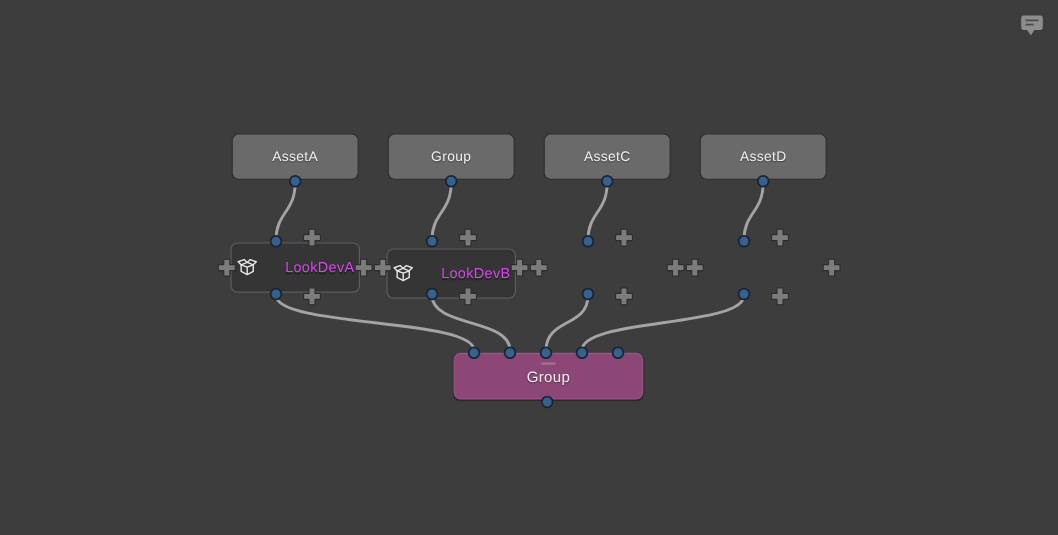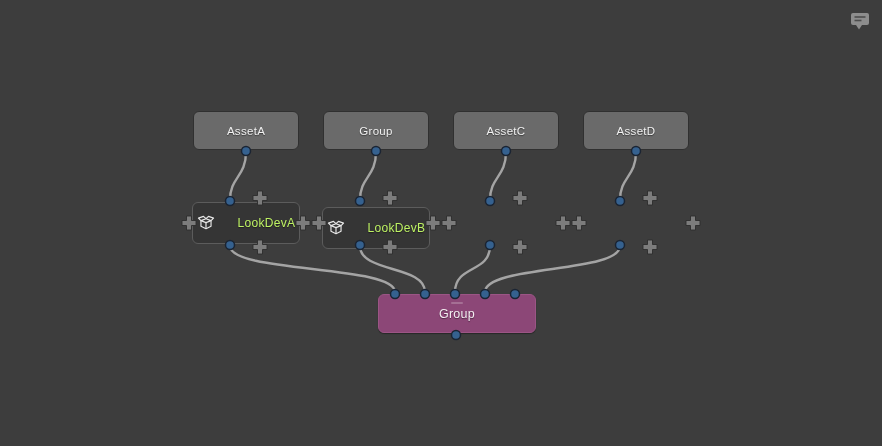--- a/index.html
+++ b/index.html
@@ -19,21 +19,21 @@
     text-shadow:0 1px 1px rgba(0,0,0,.45);white-space:nowrap;
   }
   .asset{
     width:106px;height:39px;background:#6a6a6a;border:1px solid #303030;
   }
   .asset .lbl{color:#f1f1f1;font-size:11.5px;}
   .lookdev{
     width:108px;height:42px;background:#353535;border:1px solid #5c5c5c;
     gap:6px;
   }
-  .lookdev .lbl{color:#bef264;margin-left:17px;}
+  .lookdev .lbl{color:#d946ef;margin-left:17px;}
   .cube-icon{flex:0 0 auto;display:block;}
   .group{
     width:158px;height:39px;background:#8c4777;border:1px solid #9b5585;
     box-shadow:0 1px 1px rgba(0,0,0,.35);
   }
   .group .lbl{color:#f4eef2;font-size:12.5px;}
   .group .collapse-dash{
     position:absolute;top:7px;left:50%;margin-left:-6px;width:12px;height:2px;
     background:rgba(255,255,255,.22);border-radius:1px;
   }

